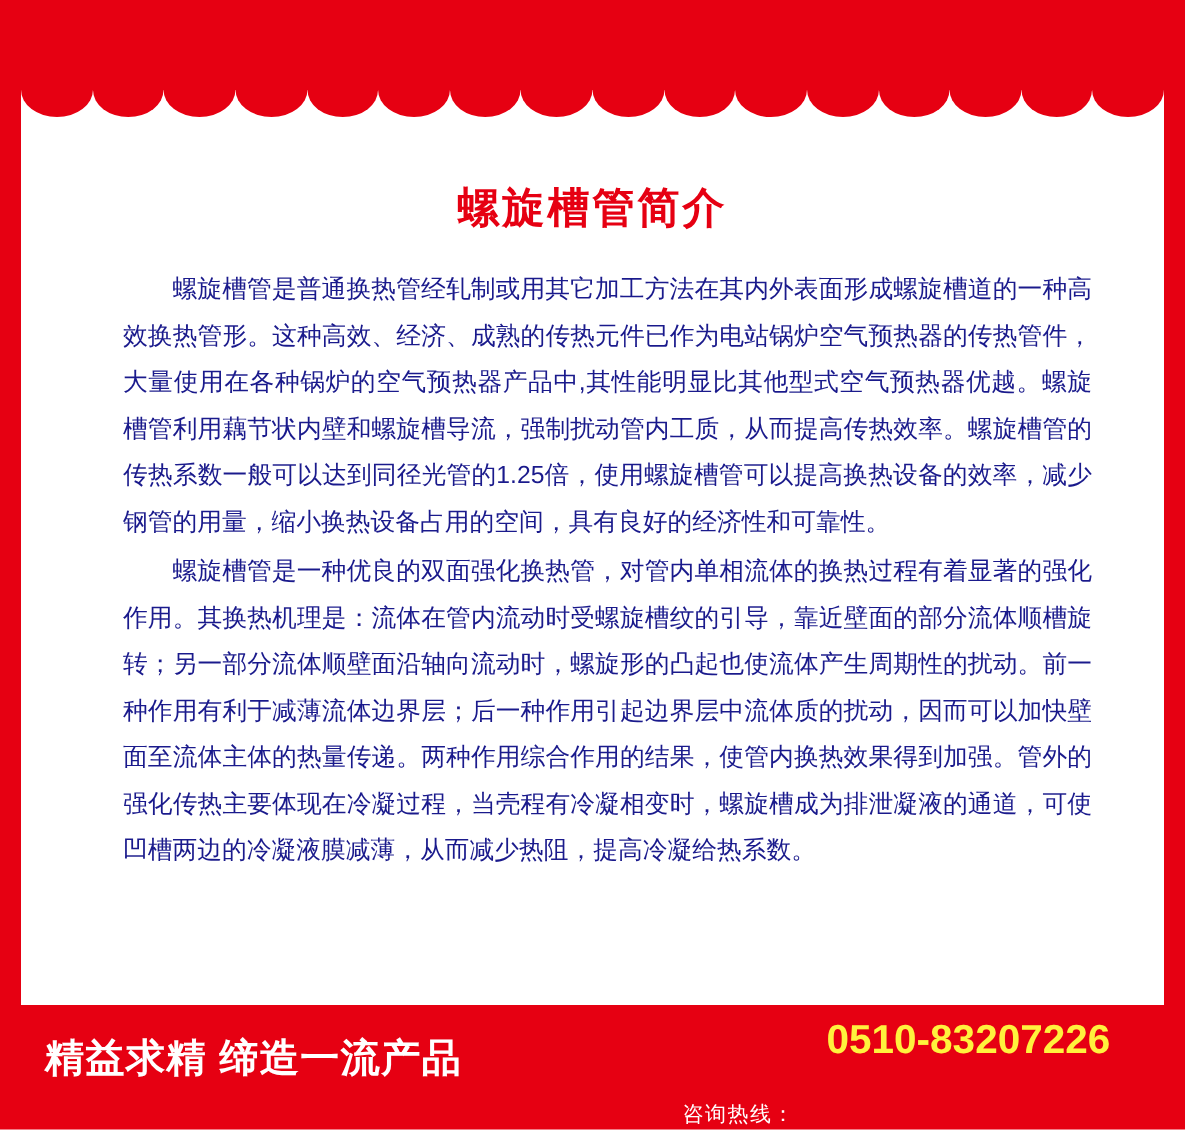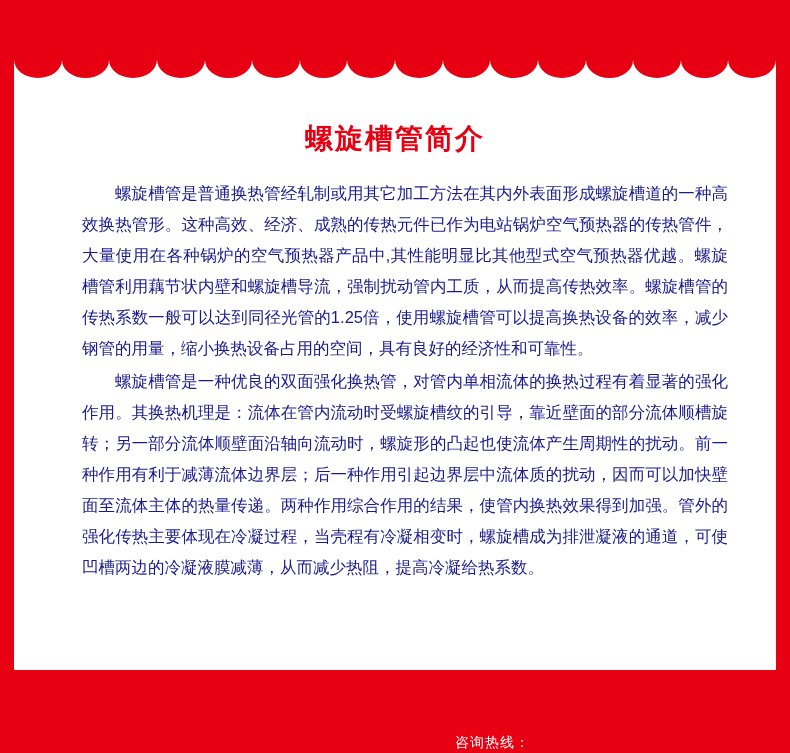--- a/index.html
+++ b/index.html
@@ -142,18 +142,20 @@
     <div class="scallop"></div>
     <div class="scallop"></div>
     <div class="scallop"></div>
     <div class="scallop"></div>
     <div class="scallop"></div>
     <div class="scallop"></div>
     <div class="scallop"></div>
   </div>
 
   <div class="banner">
+    <div class="slogan">精益求精 缔造一流产品</div>
     <div class="hotline-label">咨询热线：</div>
     <div class="phones">
+      <div class="phone">0510-83207226</div>
     </div>
   </div>
 
 </div>
 
 </body></html>

